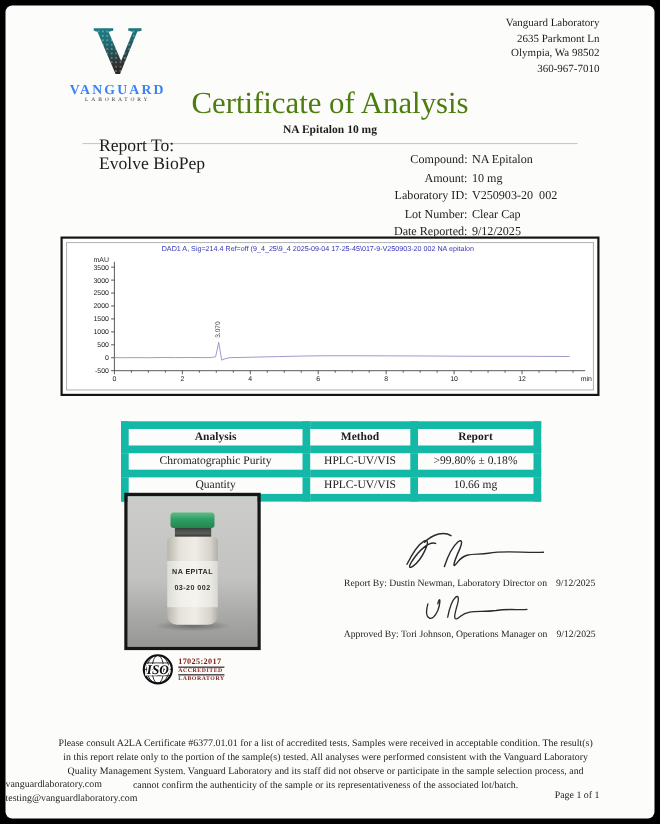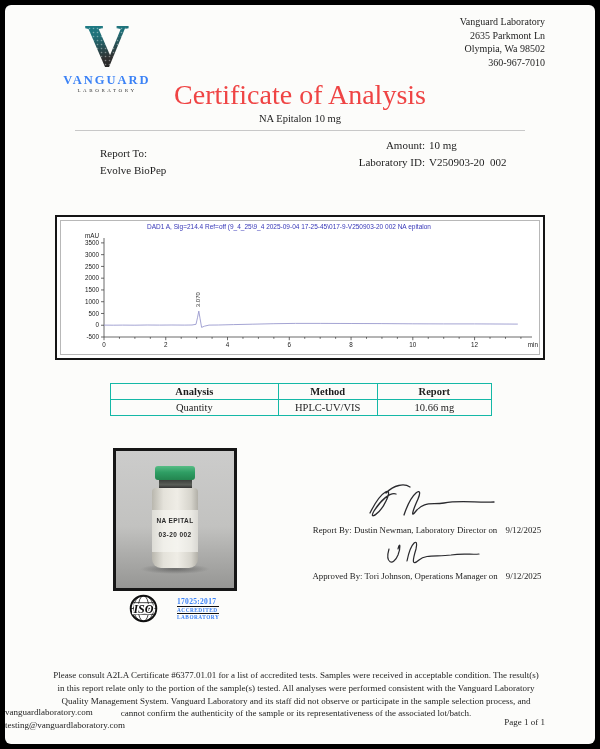--- a/index.html
+++ b/index.html
@@ -6,42 +6,42 @@
   .photo{width:600px;height:749px;background:#000;box-sizing:border-box;padding:5px;position:relative;}
   .paper{width:100%;height:100%;background:#fcfcfa;border-radius:6px;position:relative;overflow:hidden;
          font-family:"Liberation Serif",serif;color:#1d1d1d;}
   .abs{position:absolute;}
 
   
   .logo{left:50px;top:10px;width:104px;text-align:center;}
   .logo-name{font-size:12.5px;font-weight:bold;letter-spacing:2px;color:#3b82f6;margin-top:-4px;}
   .logo-sub{font-size:5px;letter-spacing:2.6px;color:#333;}
   .addr{right:50px;top:10px;text-align:right;font-size:10px;line-height:13.5px;}
-  .title{left:0;right:0;top:74px;text-align:center;font-size:28px;color:#ef4444;}
-  .subtitle{left:0;right:0;top:108px;text-align:center;font-size:10.5px;}
+  .title{left:0;right:0;top:74px;text-align:center;font-size:28px;color:#4d7c0f;}
+  .subtitle{left:0;right:0;top:108px;text-align:center;font-size:10.5px;font-weight:bold;}
   .rule{left:70px;right:70px;top:125px;border-top:1px solid #c8c8c8;height:0;}
 
   
-  .report-left{left:85px;top:140px;font-size:11px;line-height:16.5px;margin-left:10px;}
+  .report-left{left:85px;top:120px;font-size:16px;line-height:16.5px;}
   .fields{left:300px;top:132px;font-size:11px;}
   .fields table{border-collapse:collapse;}
   .fields td{padding:0;line-height:16.5px;}
   .fl{text-align:right;padding-right:4px !important;min-width:120px;}
   .fv{text-align:left;white-space:pre;}
 
   
   .chartbox{left:50px;top:210px;width:490px;height:145px;border:2px solid #151515;background:#fff;box-sizing:border-box;}
   .chartinner{position:absolute;left:3px;top:3px;right:3px;bottom:3px;border:1px solid #b8b8b8;}
   .chead{position:absolute;left:86px;top:2px;font-family:"Liberation Sans",sans-serif;font-size:6.5px;color:#3737b8;white-space:nowrap;}
   .cplot{position:absolute;left:1px;top:12px;}
 
   
   .results{left:105px;top:378px;width:382px;}
   .results table{border-collapse:collapse;width:100%;font-size:10.5px;}
-  .results th,.results td{border:1px solid #14b8a6;text-align:center;padding:1px 4px;height:13px;}
+  .results th,.results td{border:7px solid #14b8a6;text-align:center;padding:1px 4px;height:13px;}
   .results table{border:1.5px solid #222;}
   .results th{font-weight:bold;}
 
   
   .vialframe{left:108px;top:443px;width:124px;height:143px;border:3px solid #161616;box-sizing:border-box;
              background:linear-gradient(180deg,#cccccb 0%,#c2c2c0 55%,#adadab 75%,#969694 100%);overflow:hidden;}
   .vial{position:absolute;left:50%;transform:translateX(-50%);bottom:20px;width:46px;}
   .vcap{width:40px;height:14px;margin:0 auto;border-radius:3px;
         background:linear-gradient(180deg,#57bd85 0%,#2f9e64 45%,#23854f 100%);}
   .vcrimp{width:33px;height:8px;margin:0 auto;background:linear-gradient(180deg,#3c403c,#5a5e58 60%,#333);}
@@ -55,21 +55,21 @@
            background:radial-gradient(ellipse at center,rgba(40,40,40,.45),rgba(40,40,40,0) 70%);}
 
   
   .sigs{left:293px;top:474px;width:258px;text-align:center;}
   .sigline{font-size:8.8px;white-space:nowrap;}
   .sigline .dt{margin-left:6px;}
   .sigsvg{display:block;margin:0 auto;}
 
   
   .iso{left:123px;top:588px;display:flex;align-items:center;}
-  .isotext{margin-left:18px;color:#3b82f6;font-family:"Liberation Serif",serif;}
+  .isotext{margin-left:3px;color:#7f1d1d;font-family:"Liberation Serif",serif;}
   .iso-l1{font-size:7.5px;font-weight:bold;letter-spacing:.3px;}
   .iso-l2,.iso-l3{font-size:5.3px;font-weight:bold;letter-spacing:.5px;border-top:1px solid #101010;}
 
   
   .disclaimer{left:45px;top:622px;width:492px;text-align:center;font-size:9px;line-height:12.8px;margin-top:42px;}
   .footer-center{left:0;right:0;bottom:13px;text-align:left;font-size:9px;line-height:12.5px;}
   .pagenum{right:50px;bottom:17px;font-size:9px;}
 </style>
 </head>
 <body>
@@ -108,27 +108,39 @@
     <div class="abs subtitle">NA Epitalon 10 mg</div>
     <div class="abs rule"></div>
 
     <div class="abs report-left">
       <div>Report To:</div>
       <div>Evolve BioPep</div>
     </div>
     <div class="abs fields">
       <table>
         <tbody>
+            <tr>
+          <td class="fl">Compound:</td>
+          <td class="fv">NA Epitalon</td>
+            </tr>
         <tr>
           <td class="fl">Amount:</td>
           <td class="fv">10 mg</td>
             </tr>
         <tr>
           <td class="fl">Laboratory ID:</td>
           <td class="fv">V250903-20  002</td>
+            </tr>
+        <tr>
+          <td class="fl">Lot Number:</td>
+          <td class="fv">Clear Cap</td>
+            </tr>
+        <tr>
+          <td class="fl">Date Reported:</td>
+          <td class="fv">9/12/2025</td>
             </tr>
       </tbody>
         </table>
     </div>
 
     <div class="abs chartbox">
       <div class="chartinner">
         <div class="chead">DAD1 A, Sig=214.4 Ref=off (9_4_25\9_4 2025-09-04 17-25-45\017-9-V250903-20 002 NA epitalon</div>
         <svg class="cplot" width="478" height="118" viewBox="0 0 478 118">
             <line x1="42" y1="5" x2="42" y2="104" stroke="#444" stroke-width="0.8"></line>
@@ -196,20 +208,25 @@
 
     <div class="abs results">
       <table>
         <tbody>
             <tr>
           <th style="width:44%">Analysis</th>
           <th style="width:26%">Method</th>
           <th style="width:30%">Report</th>
         </tr>
         <tr>
+          <td>Chromatographic Purity</td>
+          <td>HPLC-UV/VIS</td>
+          <td>&gt;99.80% ± 0.18%</td>
+        </tr>
+        <tr>
           <td>Quantity</td>
           <td>HPLC-UV/VIS</td>
           <td>10.66 mg</td>
         </tr>
       </tbody>
         </table>
     </div>
 
     <div class="abs vialframe">
       <div class="vshadow"></div>

